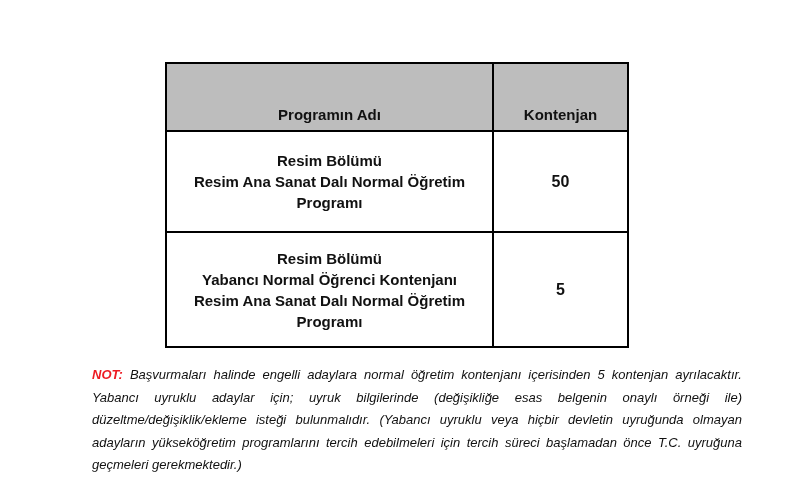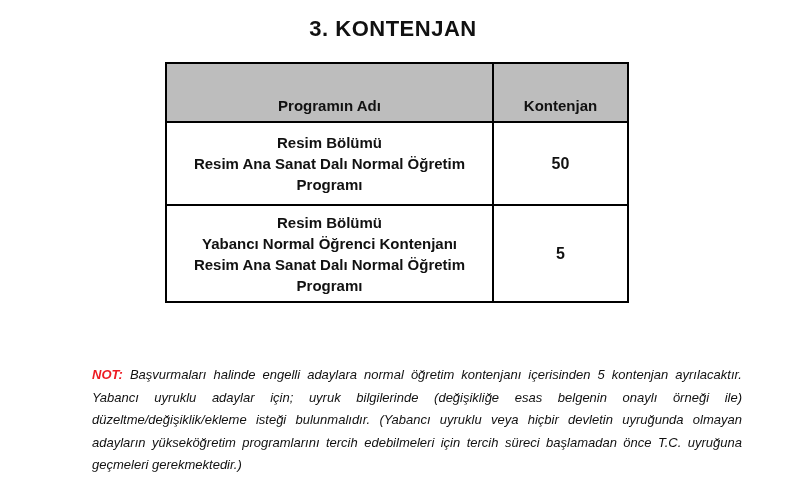--- a/index.html
+++ b/index.html
@@ -36,21 +36,21 @@
     table-layout: fixed;
   }
   .quota-table col.c-program { width: 327px; }
   .quota-table col.c-quota   { width: 135px; }
   .quota-table th,
   .quota-table td {
     border: 2px solid #000000;
     text-align: center;
     font-weight: bold;
     font-size: 15px;
-    padding: 1px;
+    padding: 10px;
   }
   .quota-table th {
     background: #bdbdbd;
     height: 49px;
     vertical-align: bottom;
     padding-bottom: 7px;
     font-size: 15px;
   }
   .quota-table tr.row-1 td { height: 79px; }
   .quota-table tr.row-2 td { height: 93px; }
@@ -78,21 +78,20 @@
     color: #ed1c24;
     font-weight: bold;
     font-style: italic;
   }
 </style>
 </head>
 <body>
 
 <div class="page">
 
-  <div class="doc-title">3. KONTENJAN</div>
 
   <table class="quota-table">
     <colgroup>
       <col class="c-program">
       <col class="c-quota">
     </colgroup>
     <thead>
       <tr>
         <th>Programın Adı</th>
         <th>Kontenjan</th>

